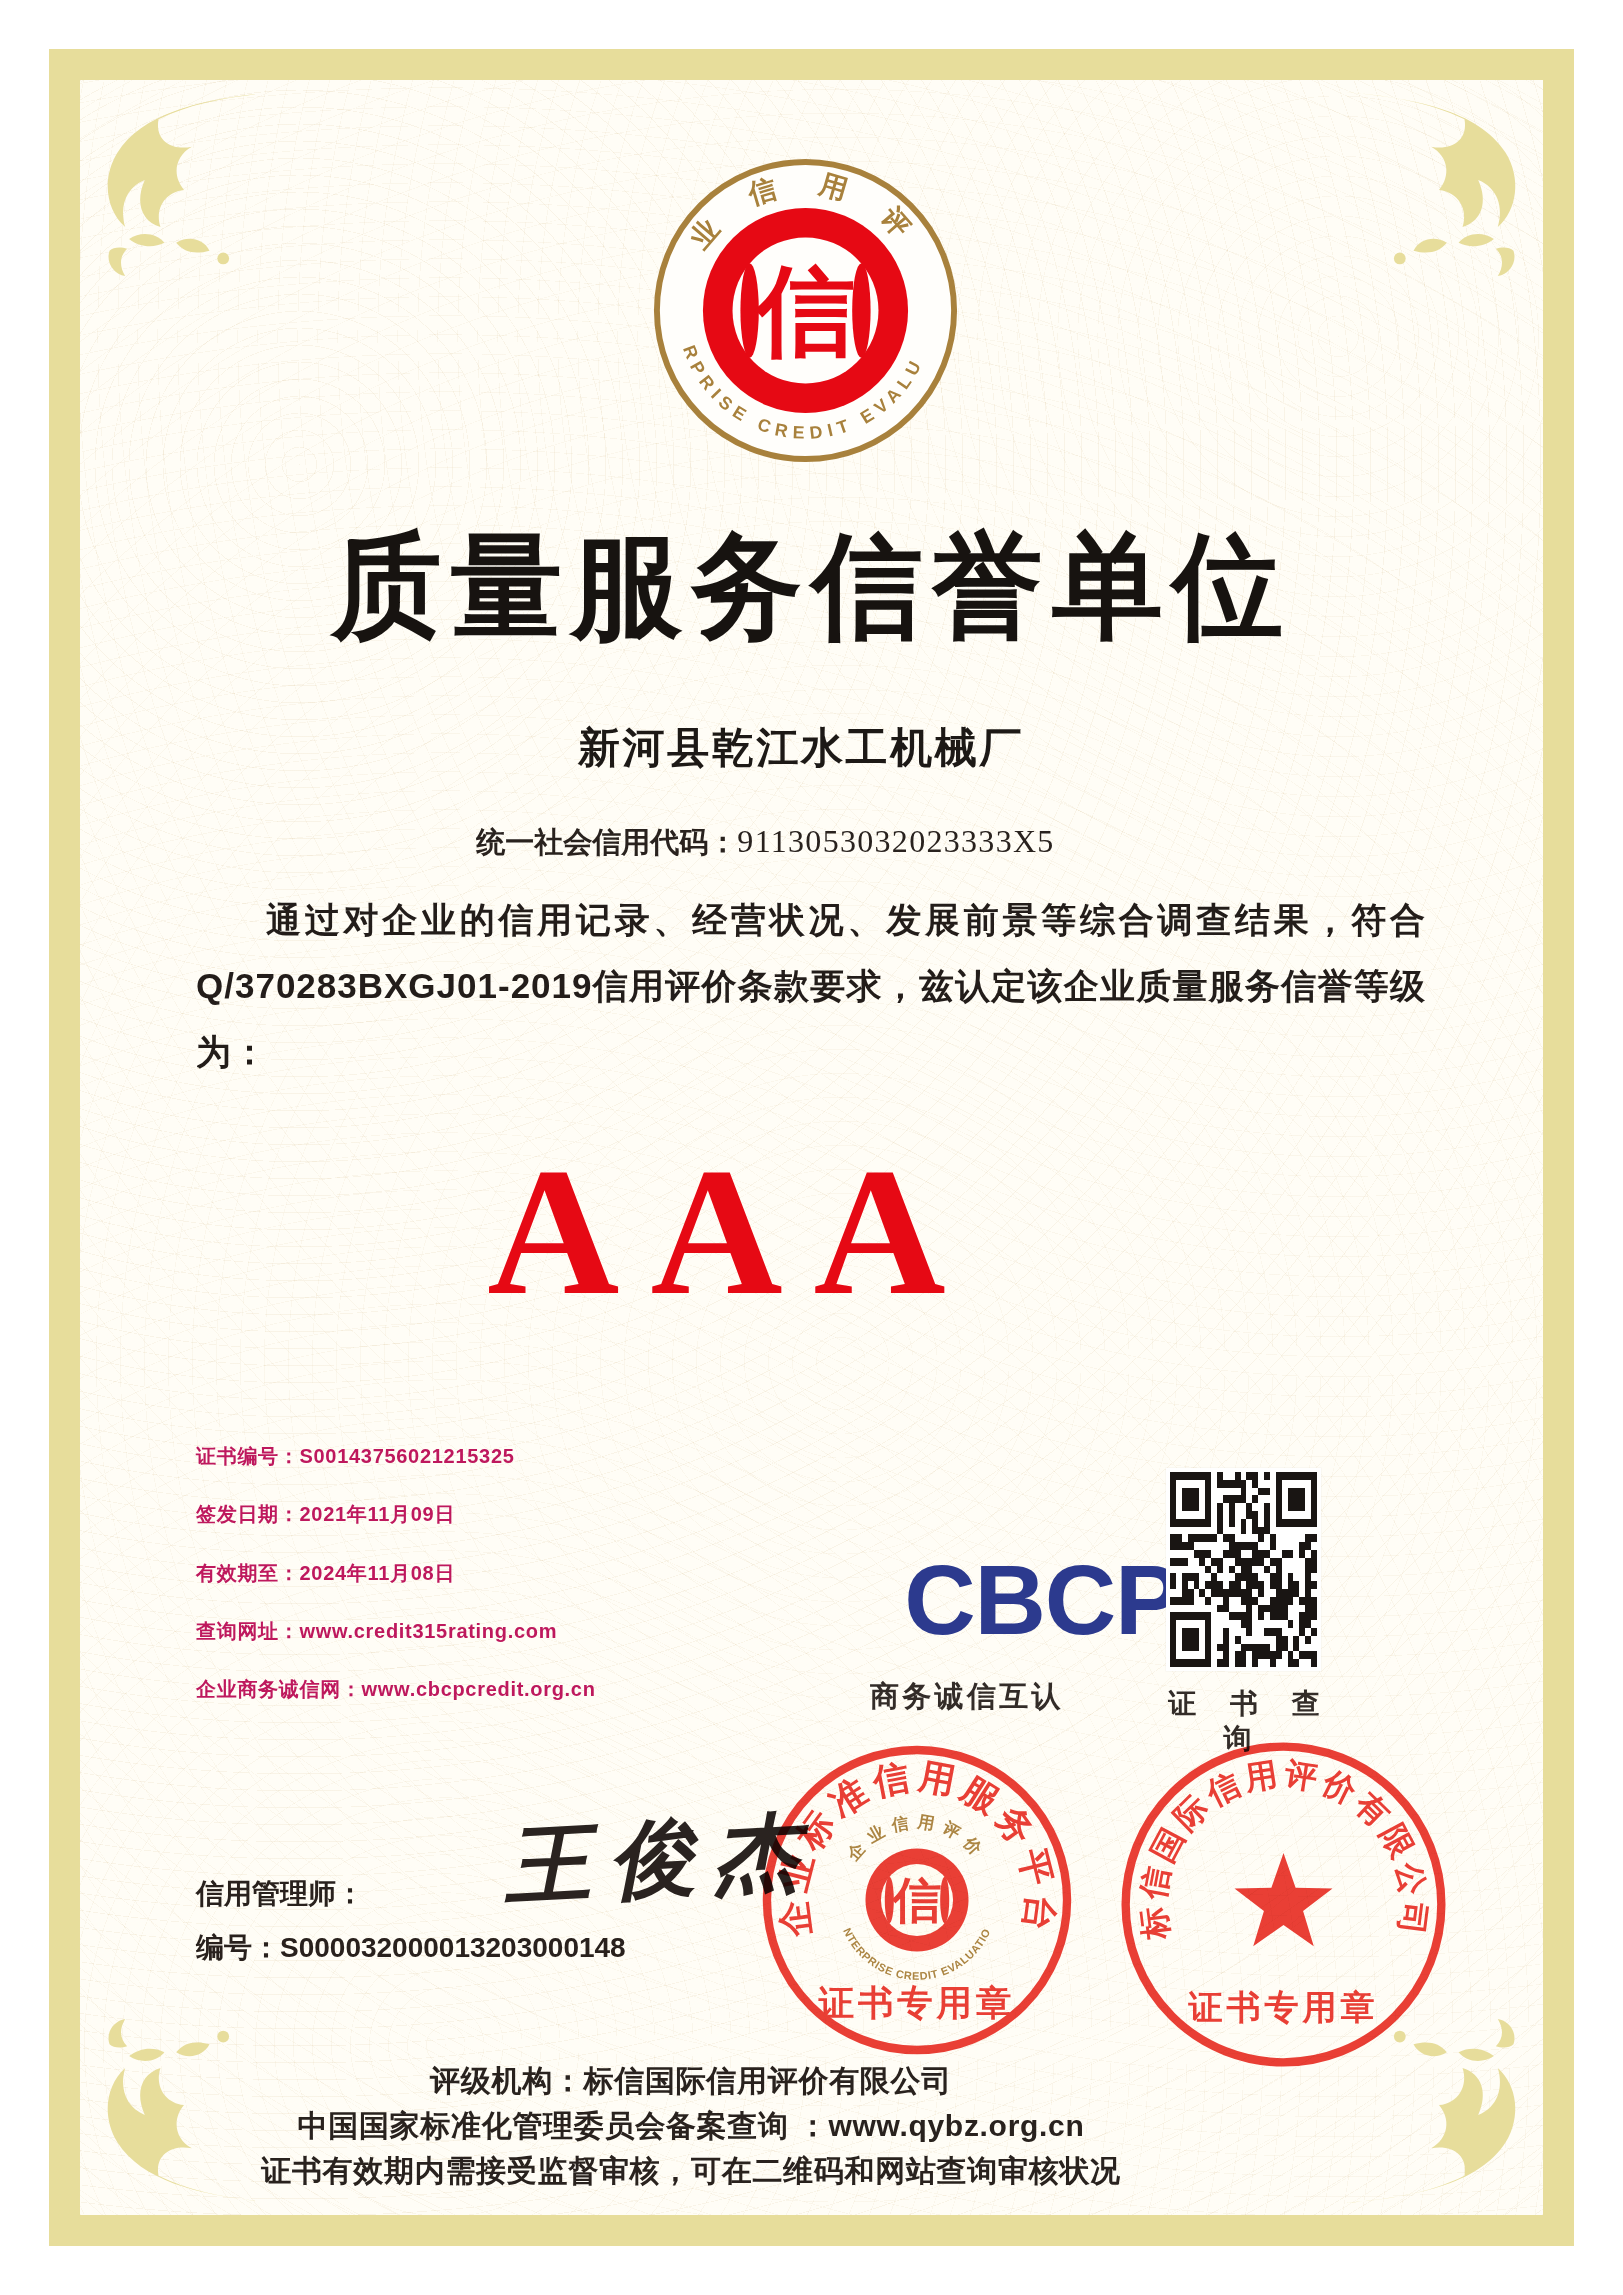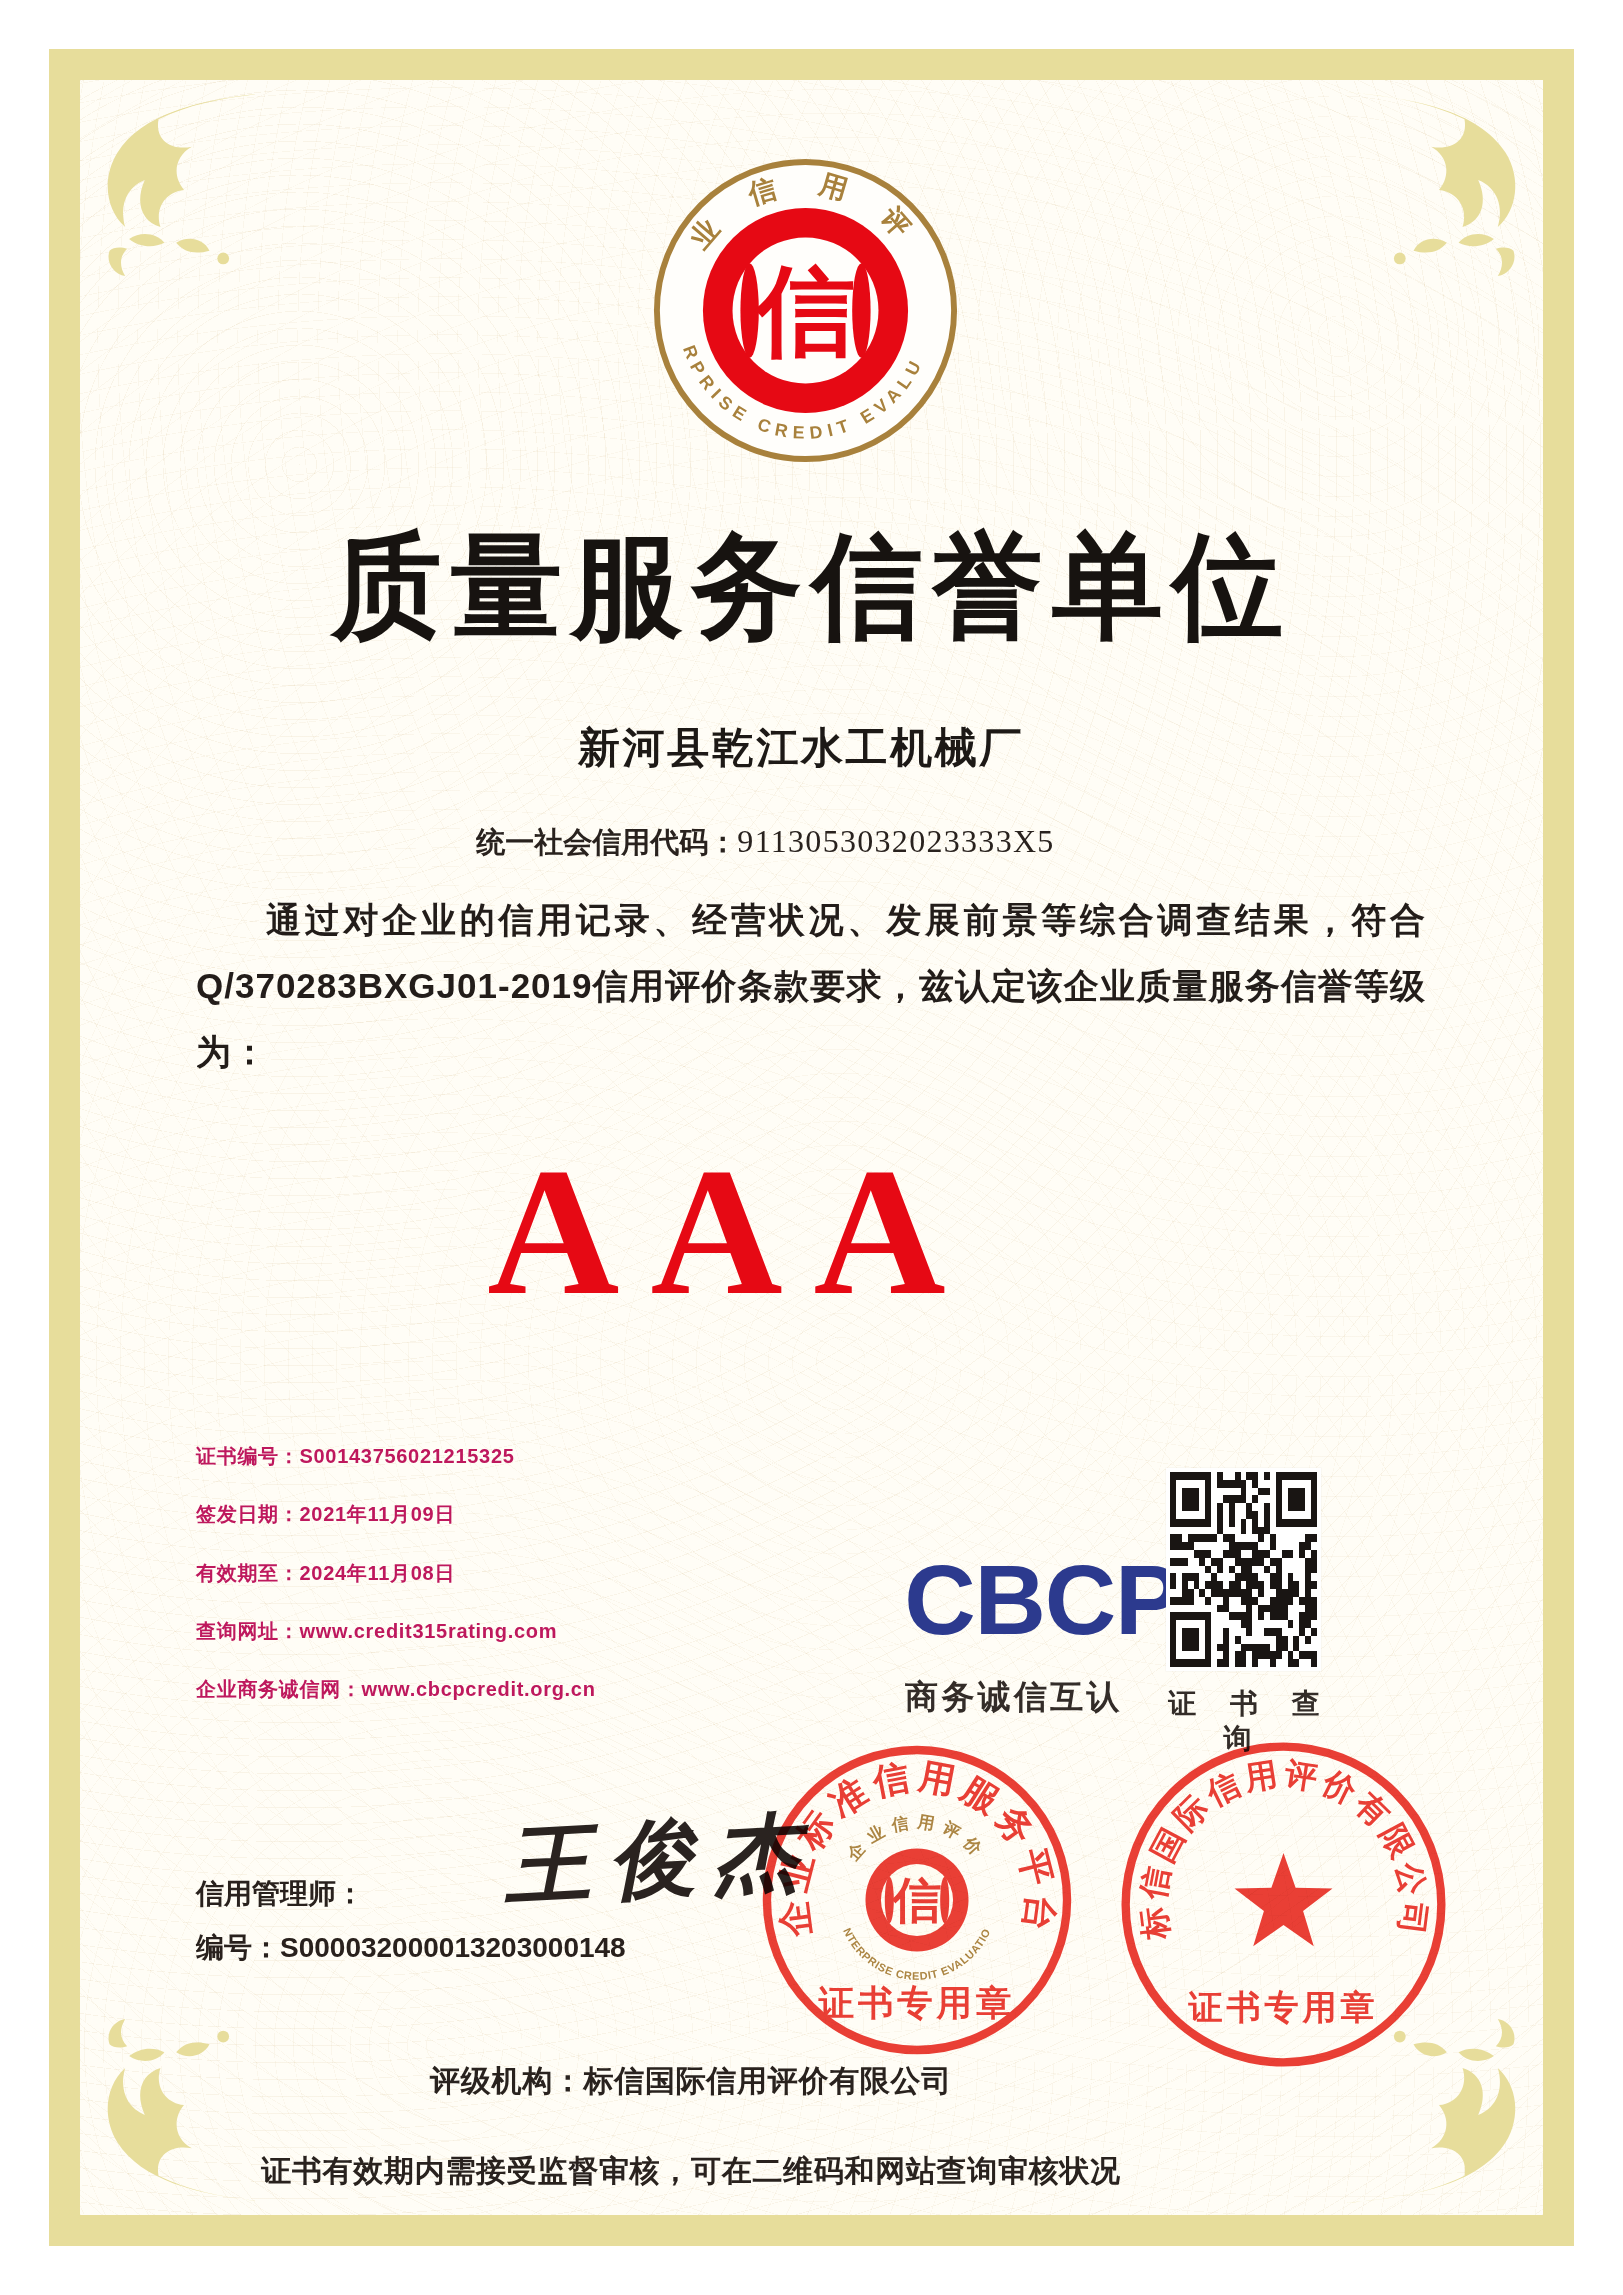--- a/index.html
+++ b/index.html
@@ -45,22 +45,22 @@
 
   .rating{position:absolute;left:0;top:1140px;width:1433px;text-align:center;
     font-family:"Liberation Serif",serif;font-weight:700;font-size:183px;line-height:183px;
     color:var(--red);letter-spacing:31px;text-indent:31px;}
 
   .detail-row{position:absolute;left:196px;font-size:20px;line-height:35px;color:#be185d;font-weight:600;letter-spacing:0.7px;}
   .d1{top:1439px;} .d2{top:1497px;} .d3{top:1556px;} .d4{top:1614px;} .d5{top:1672px;}
 
   .cbcp{position:absolute;left:898px;top:1556px;width:288px;text-align:center;
     color:var(--blue);font-weight:900;font-size:99px;line-height:88px;letter-spacing:-1.3px;}
-  .cbcp-caption{position:absolute;left:870px;top:1678px;width:288px;text-align:center;
-    font-size:33px;line-height:37px;color:#332c28;font-weight:600;letter-spacing:3.3px;}
+  .cbcp-caption{position:absolute;left:870px;top:1678px;width:288px;
+    font-size:29px;line-height:37px;color:#332c28;font-weight:600;letter-spacing:3.3px;}
 
   .qr{position:absolute;left:1166px;top:1468px;width:147px;height:195px;background:#ffffff;
     padding:3.9px;box-shadow:0 0 0 0.7px rgba(0,0,0,0.03);}
   .qr svg{display:block;width:147px;height:195px;}
   .qr-caption{position:absolute;left:1146px;top:1686px;width:196px;text-align:center;
     font-size:28px;line-height:35px;color:#332c28;font-weight:600;letter-spacing:13px;text-indent:13px;}
 
   .mgr-row{position:absolute;left:196px;top:1876px;font-size:28px;line-height:35px;color:#29211d;font-weight:600;}
   .signature{position:absolute;left:504px;top:1807px;width:393px;
     font-family:"DejaVu Serif",serif;font-style:italic;font-weight:700;
@@ -521,15 +521,16 @@
     <defs>
       <path id="sealRArc" d="M 81.3 307.9 A 185 185 0 1 1 438.7 307.9"></path>
     </defs>
     <circle cx="260" cy="260" r="245" fill="none" stroke="#e8342c" stroke-width="13"></circle>
     <text class="seal-arc" style="font-size:50px;letter-spacing:7px;" text-anchor="middle"><textPath href="#sealRArc" startOffset="50%">标信国际信用评价有限公司</textPath></text>
     <polygon fill="#e8342c" points="260,180 241.2,234.1 183.9,235.3 229.6,269.9 213,324.7 260,292 307,324.7 290.4,269.9 336.1,235.3 278.8,234.1"></polygon>
     <text class="seal-bottom" x="260" y="438" text-anchor="middle" style="font-size:53px;letter-spacing:6px;">证书专用章</text>
   </svg>
 
   <div class="footer-line f1">评级机构：标信国际信用评价有限公司</div>
+  <div class="footer-line f2">中国国家标准化管理委员会备案查询 ：www.qybz.org.cn</div>
   <div class="footer-line f3">证书有效期内需接受监督审核，可在二维码和网站查询审核状况</div>
 </div>
 
 
 </body></html>

